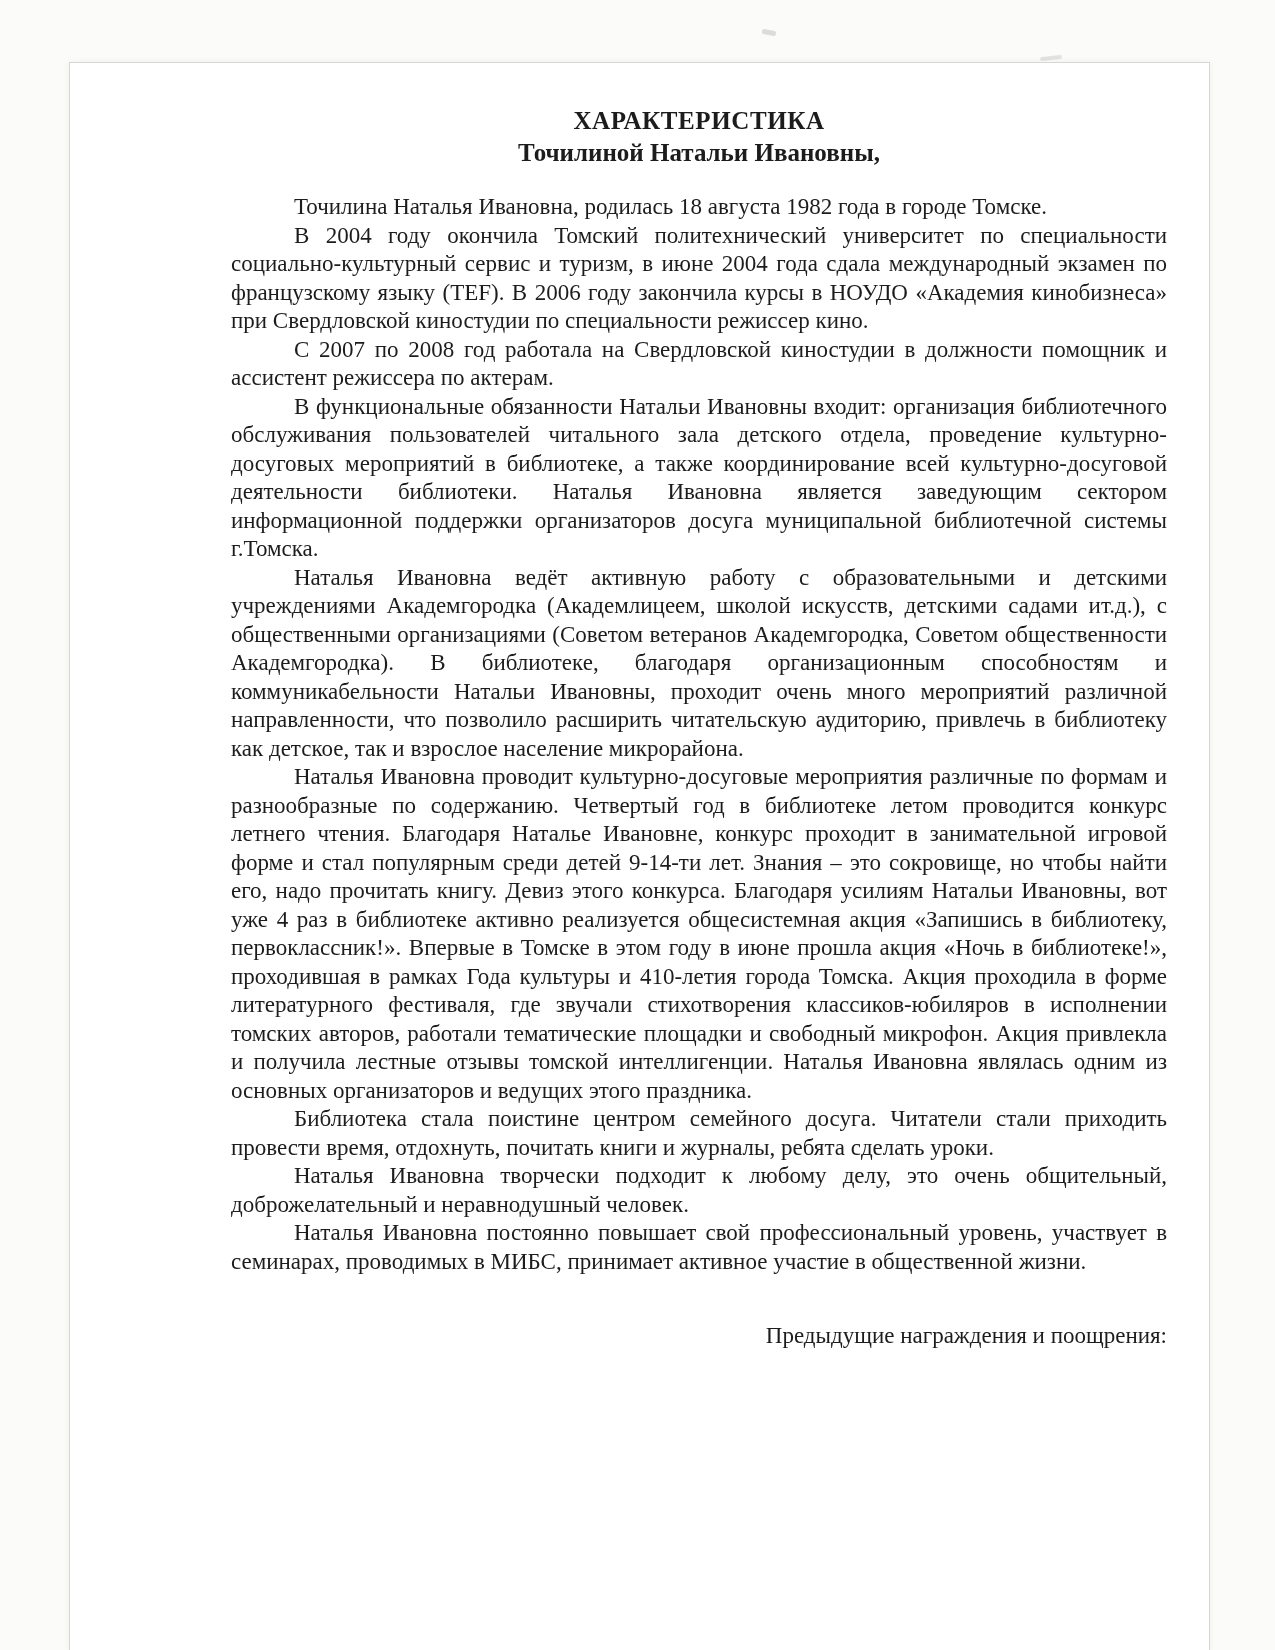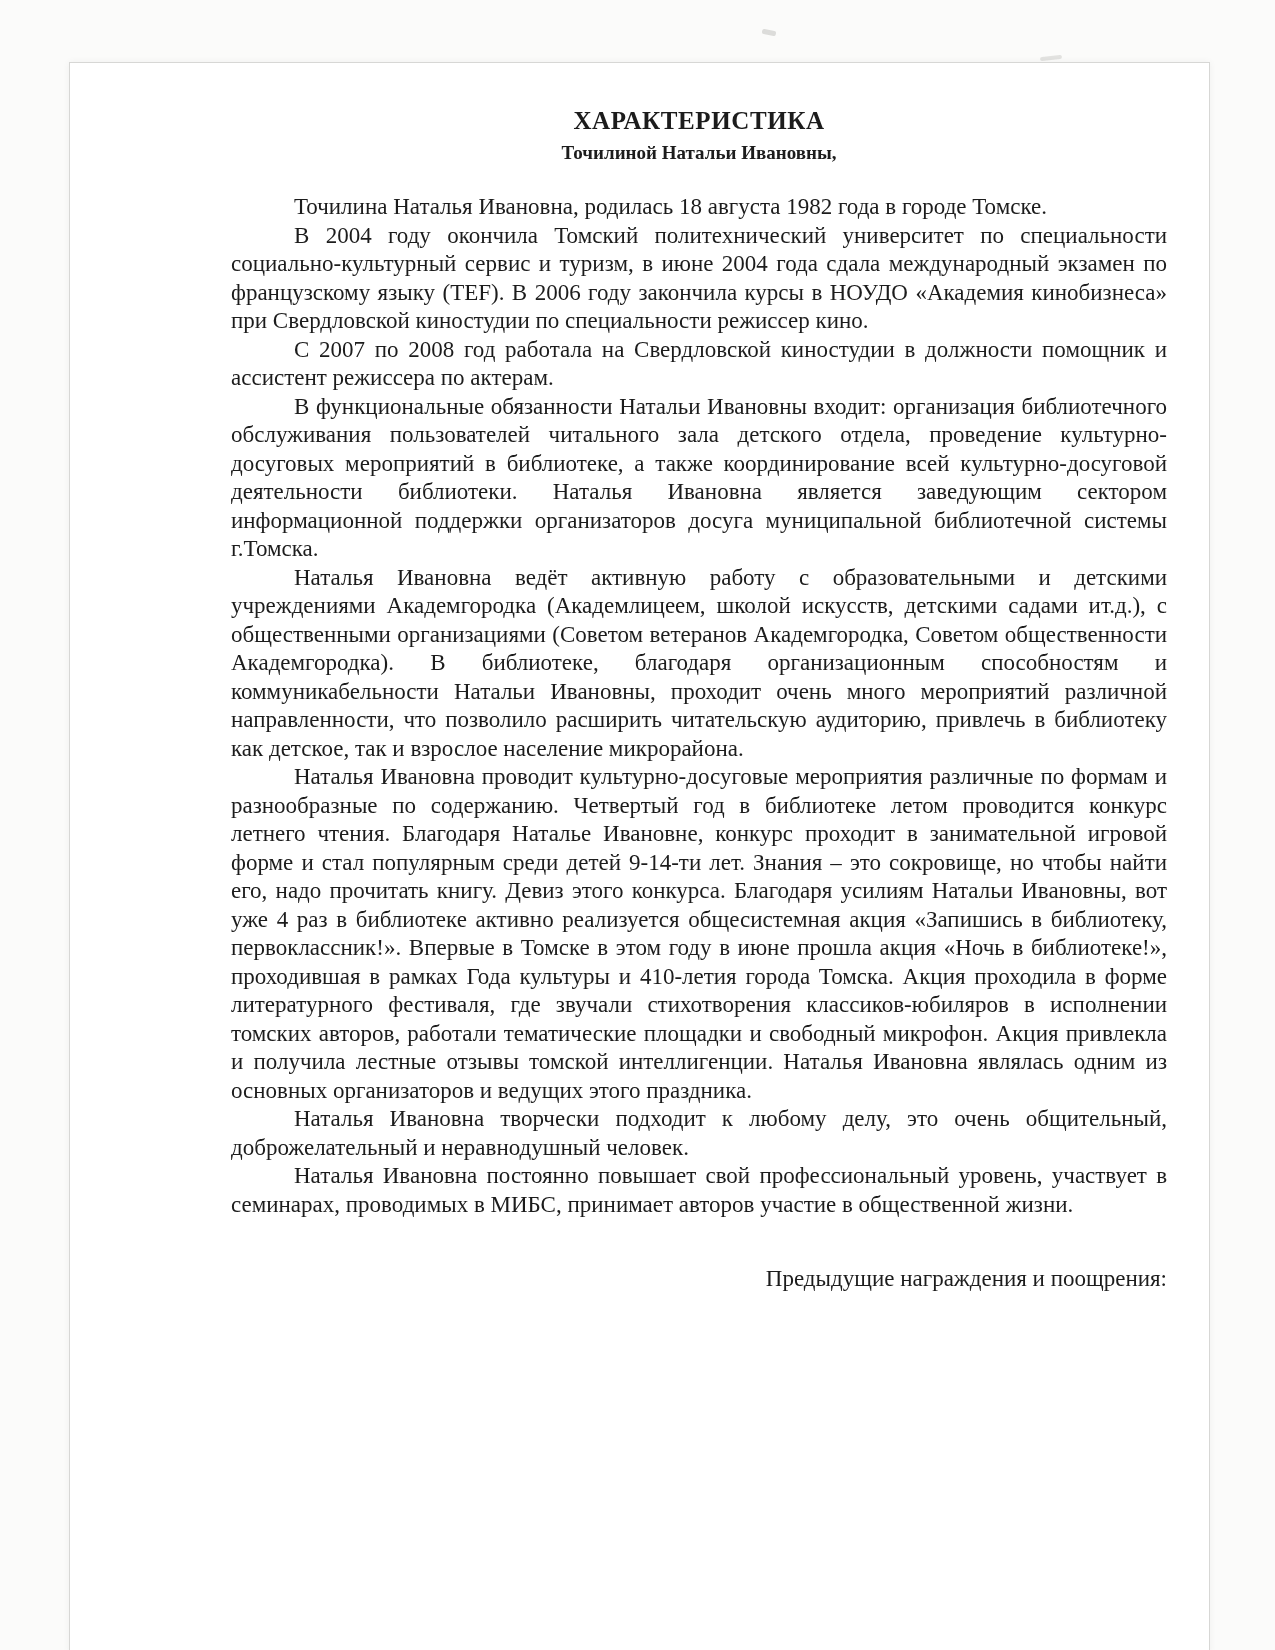--- a/index.html
+++ b/index.html
@@ -37,21 +37,21 @@
     font-size:24px;
     line-height:32px;
   }
   .doc-title{
     font-weight:bold;
     font-size:25px;
     letter-spacing:.6px;
   }
   .doc-subtitle{
     font-weight:bold;
-    font-size:19px;
+    font-size:25px;
   }
   .body-text{
     margin-top:24px;
     font-size:23px;
     line-height:28.5px;
     text-align:justify;
   }
   .body-text p{
     margin:0;
     text-indent:63px;
@@ -77,20 +77,21 @@
         <div class="doc-subtitle">Точилиной Натальи Ивановны,</div>
       </header>
 
       <main class="body-text">
         <p>Точилина Наталья Ивановна, родилась 18 августа 1982 года в городе Томске.</p>
         <p>В 2004 году окончила Томский политехнический университет по специальности социально-культурный сервис и туризм, в июне 2004 года сдала международный экзамен по французскому языку (TEF). В 2006 году закончила курсы в НОУДО «Академия кинобизнеса» при Свердловской киностудии по специальности режиссер кино.</p>
         <p>С 2007 по 2008 год работала на Свердловской киностудии в должности помощник и ассистент режиссера по актерам.</p>
         <p>В функциональные обязанности Натальи Ивановны входит: организация библиотечного обслуживания пользователей читального зала детского отдела, проведение культурно-досуговых мероприятий в библиотеке, а также координирование всей культурно-досуговой деятельности библиотеки. Наталья Ивановна является заведующим сектором информационной поддержки организаторов досуга муниципальной библиотечной системы г.Томска.</p>
         <p>Наталья Ивановна ведёт активную работу с образовательными и детскими учреждениями Академгородка (Академлицеем, школой искусств, детскими садами ит.д.), с общественными организациями (Советом ветеранов Академгородка, Советом общественности Академгородка). В библиотеке, благодаря организационным способностям и коммуникабельности Натальи Ивановны, проходит очень много мероприятий различной направленности, что позволило расширить читательскую аудиторию, привлечь в библиотеку как детское, так и взрослое население микрорайона.</p>
         <p>Наталья Ивановна проводит культурно-досуговые мероприятия различные по формам и разнообразные по содержанию. Четвертый год в библиотеке летом проводится конкурс летнего чтения. Благодаря Наталье Ивановне, конкурс проходит в занимательной игровой форме и стал популярным среди детей 9-14-ти лет. Знания – это сокровище, но чтобы найти его, надо прочитать книгу. Девиз этого конкурса. Благодаря усилиям Натальи Ивановны, вот уже 4 раз в библиотеке активно реализуется общесистемная акция «Запишись в библиотеку, первоклассник!». Впервые в Томске в этом году в июне прошла акция «Ночь в библиотеке!», проходившая в рамках Года культуры и 410-летия города Томска. Акция проходила в форме литературного фестиваля, где звучали стихотворения классиков-юбиляров в исполнении томских авторов, работали тематические площадки и свободный микрофон. Акция привлекла и получила лестные отзывы томской интеллигенции. Наталья Ивановна являлась одним из основных организаторов и ведущих этого праздника.</p>
+        <p>Библиотека стала поистине центром семейного досуга. Читатели стали приходить провести время, отдохнуть, почитать книги и журналы, ребята сделать уроки.</p>
         <p>Наталья Ивановна творчески подходит к любому делу, это очень общительный, доброжелательный и неравнодушный человек.</p>
-        <p>Наталья Ивановна постоянно повышает свой профессиональный уровень, участвует в семинарах, проводимых в МИБС, принимает авторов участие в общественной жизни.</p>
+        <p>Наталья Ивановна постоянно повышает свой профессиональный уровень, участвует в семинарах, проводимых в МИБС, принимает активное участие в общественной жизни.</p>
         <p class="awards">Предыдущие награждения и поощрения:</p>
       </main>
 
     </div>
   </div>
 </div>
 
 </body></html>

